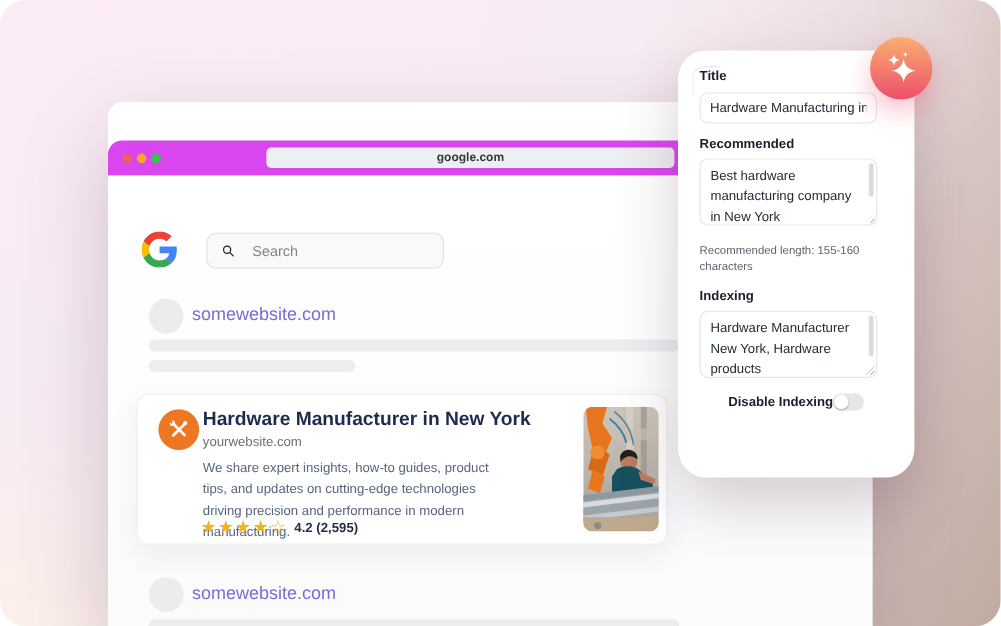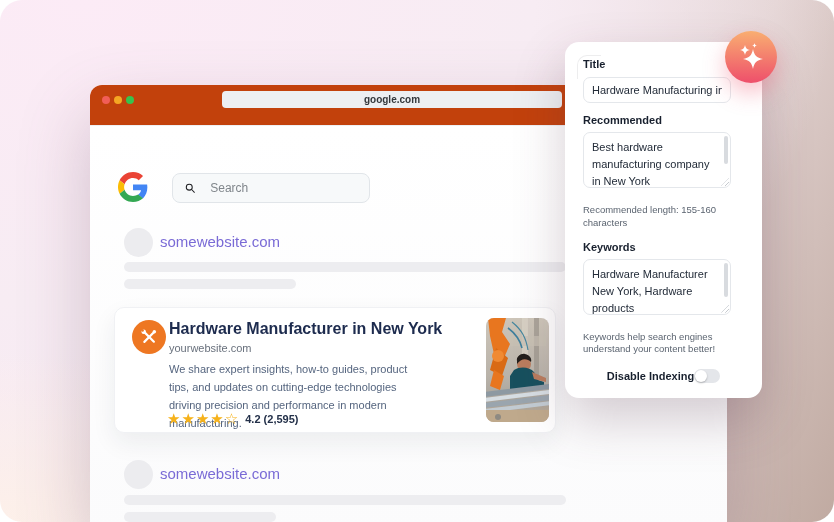--- a/index.html
+++ b/index.html
@@ -12,22 +12,22 @@
       radial-gradient(120% 130% at 10% 0%, #fcebf6 0%, #f7ecf3 45%, rgba(247,236,243,0) 75%),
       linear-gradient(118deg,#fbe9f5 0%,#f5eaf2 32%,#e2d2d1 70%,#c0aaa1 100%);
   }
   
   .browser{
     position:absolute; left:90px; top:85px; width:637px; height:437px;
     background:#fff; border-radius:12px 12px 0 0;
     box-shadow:0 30px 70px rgba(120,85,110,.30);
   }
   .topbar{
-    position:relative; height:41px; background:#c2410c;
-    border-radius:12px 12px 0 0; border-bottom:1px solid #eef0f3;
+    position:relative; height:30px; background:#d946ef;
+    border-radius:12px 12px 0 0; border-bottom:1px solid #eef0f3;margin-top:32px;
   }
   .dot{ position:absolute; top:11px; width:8px; height:8px; border-radius:50%; }
   .dot.red{ left:12px; background:#f15e57; }
   .dot.yellow{ left:24px; background:#f5a623; }
   .dot.green{ left:36px; background:#37c24e; }
   .urlpill{
     position:absolute; left:132px; top:6px; width:340px; height:17px;
     background:#edeff2; border-radius:4px;
     display:flex; align-items:center; justify-content:center;
     font-size:10px; font-weight:bold; color:#34383c;
@@ -60,21 +60,21 @@
   .card .title{ position:absolute; left:54px; top:12px; font-size:16px; font-weight:bold; color:#1d2b4e; }
   .card .site{ position:absolute; left:54px; top:34px; font-size:11px; color:#68707c; }
   .card .desc{ position:absolute; left:54px; top:52px; width:258px; font-size:11px; line-height:1.65; color:#55657f; }
   .card .rating{ position:absolute; left:52px; top:103px; display:flex; align-items:center; gap:6px; }
   .stars{ font-size:15px; letter-spacing:1px; color:#f6b21b; line-height:1; }
   .rating .score{ font-size:11px; font-weight:bold; color:#233049; }
   .thumb{ position:absolute; left:371px; top:10px; width:63px; height:104px; border-radius:8px; overflow:hidden; }
   
   .panel{
     position:absolute; left:565px; top:42px; width:197px; height:356px;
-    background:#fff; border-radius:14px;
+    background:#fff; border-radius:24px;
     box-shadow:0 22px 50px rgba(90,60,80,.25);
     padding:16px 18px 0 18px;
   }
   .panel .innercorner{
     position:absolute; left:12px; top:13px; width:24px; height:24px;
     border-top:1px solid #ededee; border-left:1px solid #ededee; border-top-left-radius:10px;
   }
   .panel label{ display:block; font-size:11px; font-weight:600; color:#18202e; }
   .panel .field-title{ margin-top:7px; width:148px; height:26px; border:1px solid #e4e7eb;
     border-radius:7px; font-size:11px; color:#222b38; padding:0 8px; outline:none;
@@ -219,27 +219,26 @@
       <label>Recommended</label>
       <div class="ta-wrap">
         <textarea style="">Best hardware manufacturing company in New York</textarea>
         <div class="ta-thumb" style="height:28px;"></div>
         <div class="ta-grip"></div>
       </div>
       <div class="help">Recommended length: 155-160 characters</div>
     </div>
 
     <div class="sec">
-      <label>Keywords</label>
+      <label>Indexing</label>
       <div class="ta-wrap">
         <textarea style="">Hardware Manufacturer New York, Hardware products</textarea>
         <div class="ta-thumb" style="height:34px;"></div>
         <div class="ta-grip"></div>
       </div>
-      <div class="help">Keywords help search engines understand your content better!</div>
     </div>
 
     <div class="toggle-row">
       <label>Disable Indexing</label>
       <div class="toggle">
         <div class="knob"></div>
       </div>
     </div>
   </div>
 

